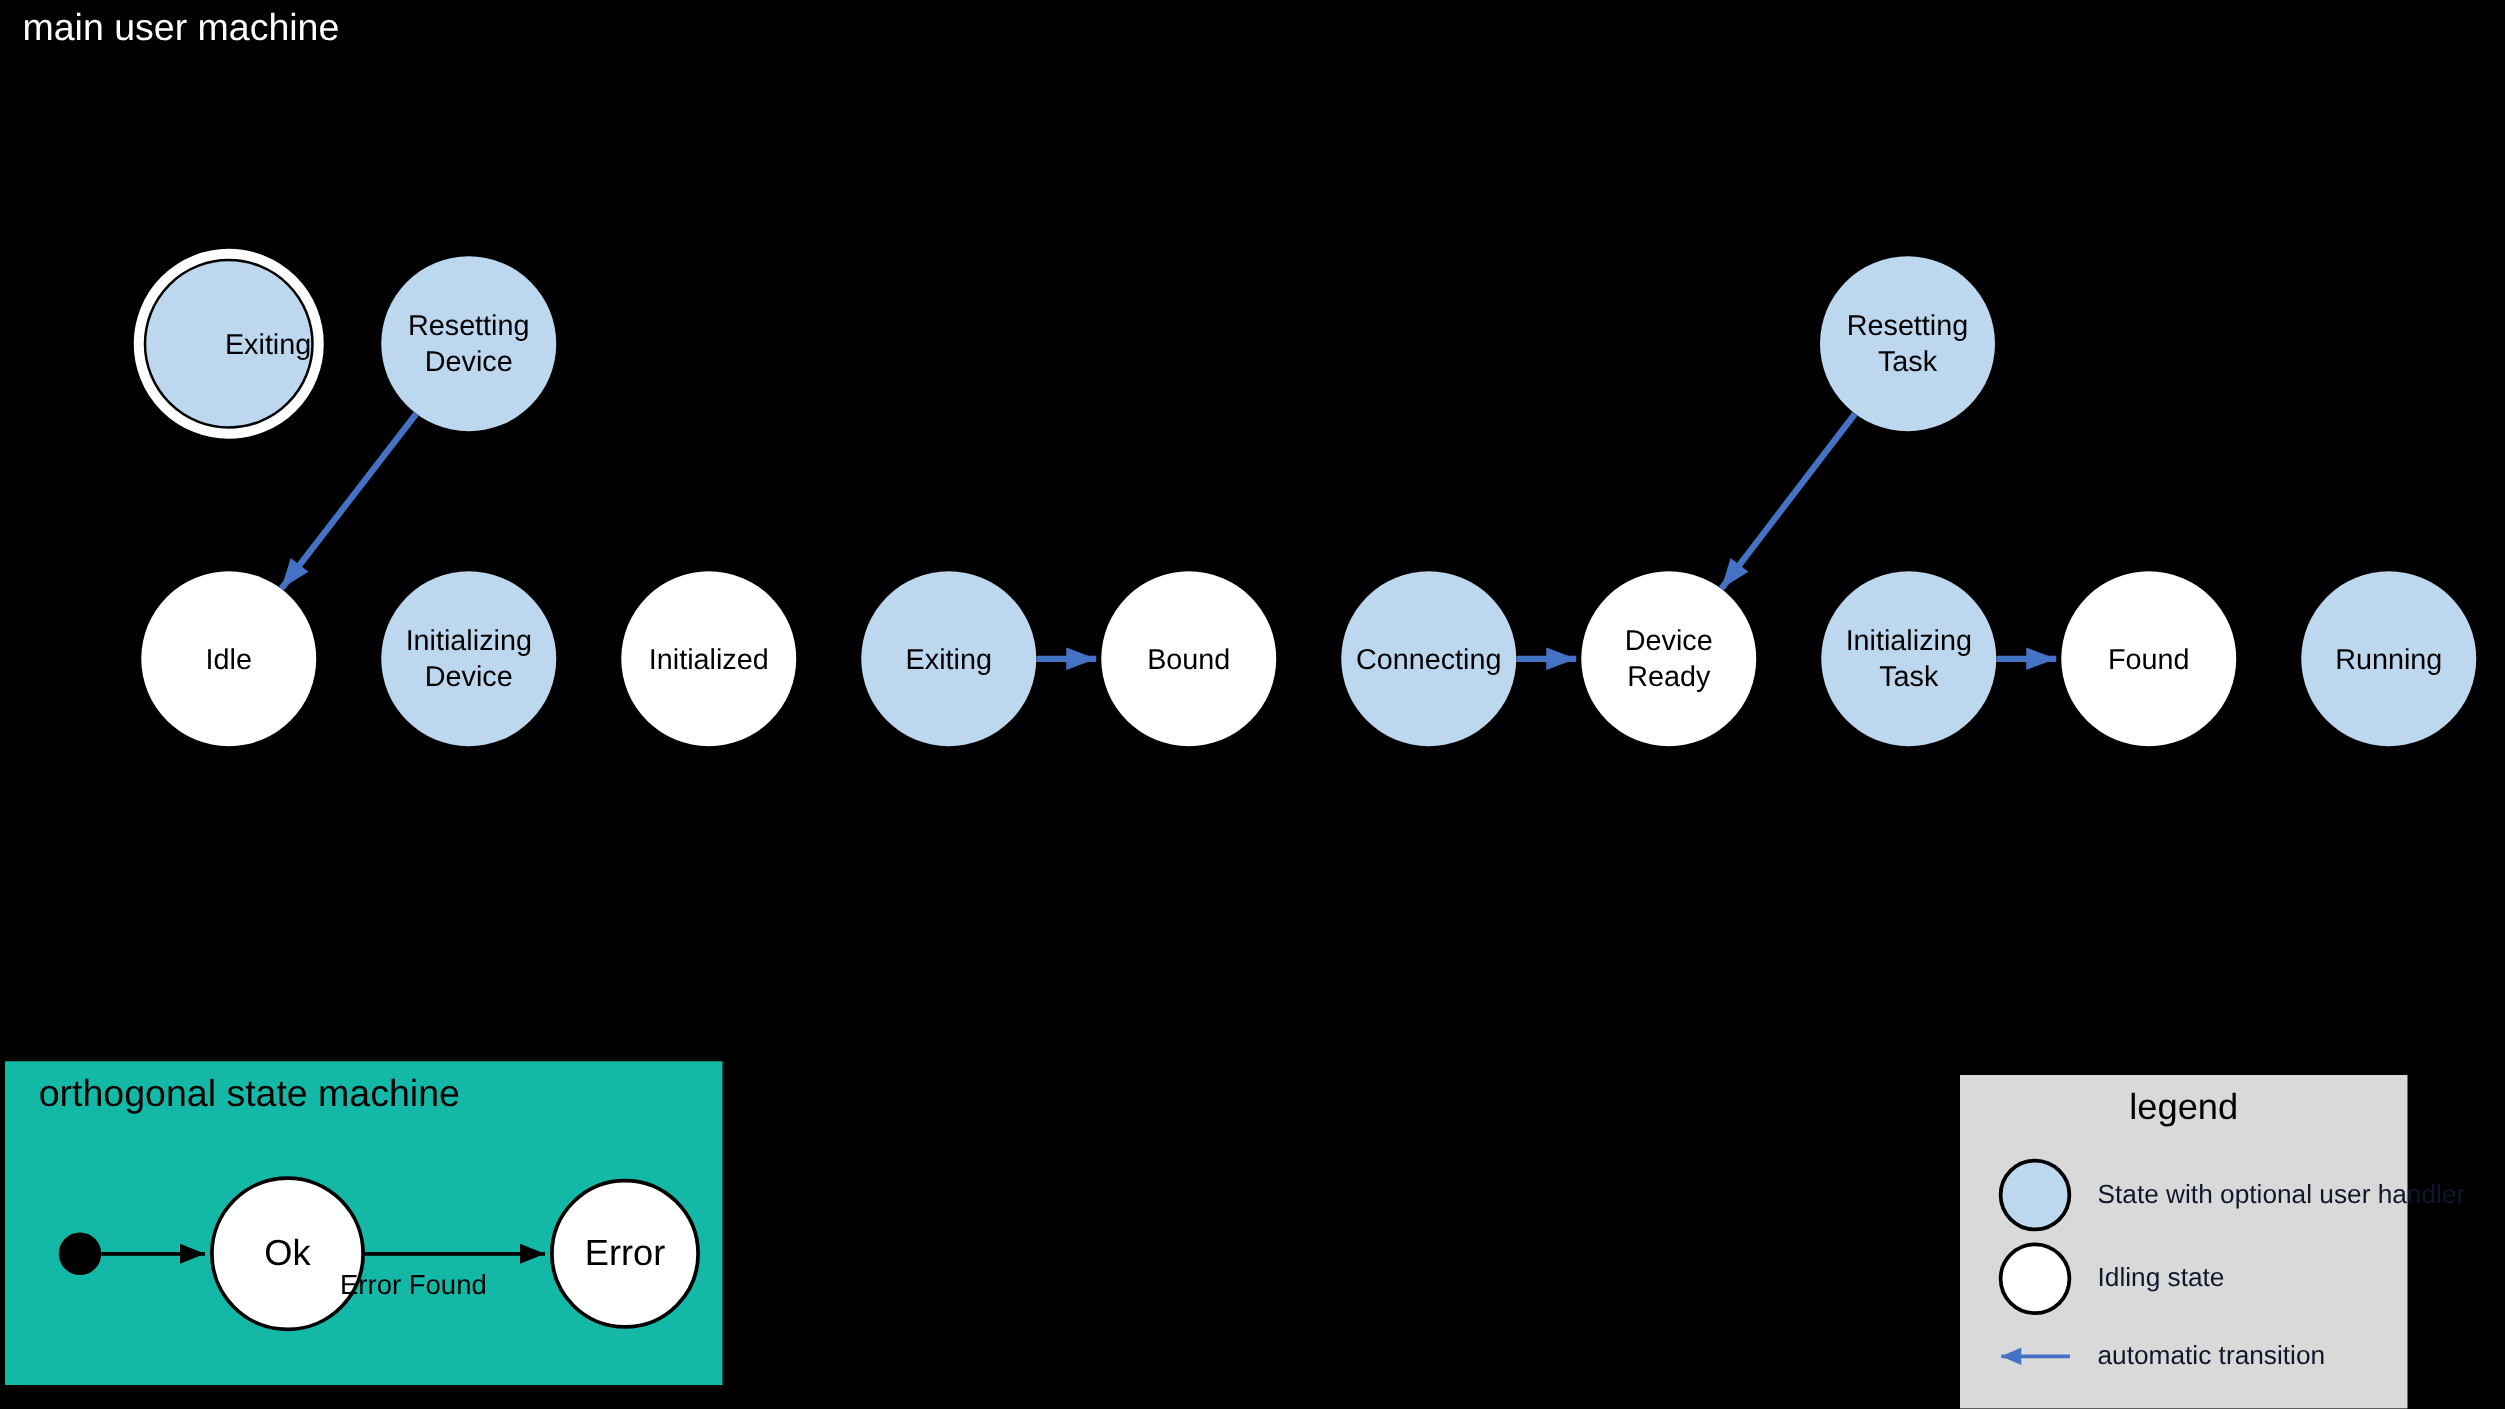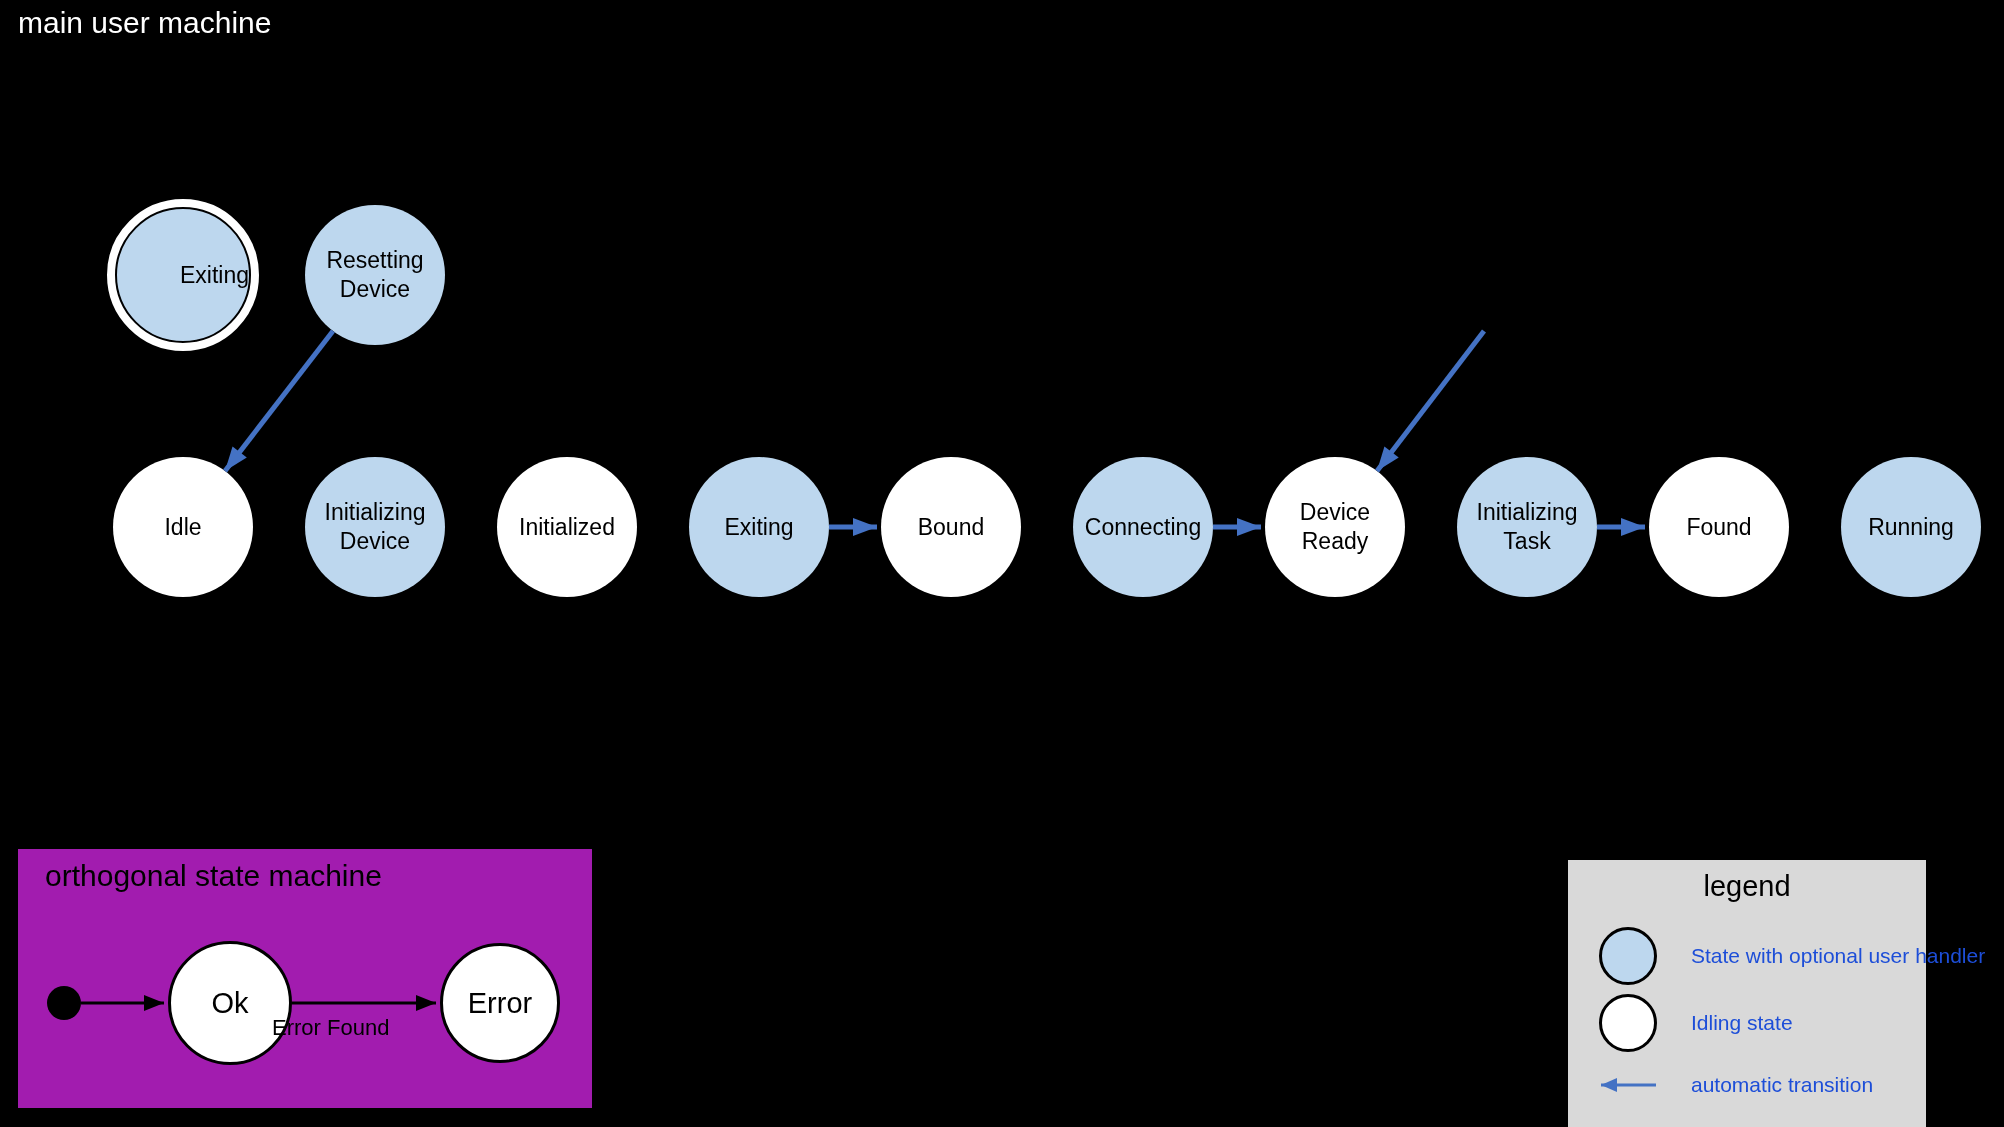--- a/index.html
+++ b/index.html
@@ -40,23 +40,23 @@
     justify-content: flex-end;
   }
   #arrow-layer {
     position: absolute; left: 0; top: 0;
     z-index: 3;
     pointer-events: none;
   }
   
   .ortho-panel {
     position: absolute;
-    left: 18px; top: 849px;
+    left: 4px; top: 849px;
     width: 574px; height: 259px;
-    background: #a21caf;
+    background: #14b8a6;
     z-index: 1;
   }
   .ortho-title {
     position: absolute;
     left: 27px; top: 10px;
     font-size: 30px;
     color: #000000;
   }
   .init-dot {
     position: absolute;
@@ -111,41 +111,44 @@
     box-sizing: border-box;
     left: 31px;
     width: 58px; height: 58px;
     border-radius: 50%;
     border: 3px solid #000000;
   }
   .legend-swatch.handler { top: 67px;  background: #bdd7ee; }
   .legend-swatch.idling  { top: 134px; background: #ffffff; }
   .legend-label {
     position: absolute;
-    left: 123px;
+    left: 110px;
     font-size: 21px;
-    color: #1d4ed8;
+    color: #0f172a;
     white-space: nowrap;
   }
   .legend-label.l1 { top: 84px; }
   .legend-label.l2 { top: 151px; }
   .legend-label.l3 { top: 213px; }
 </style>
 </head>
 <body>
 
 <div id="stage">
 
   <div class="main-title">main user machine</div>
 
   <div class="state handler final-state" style="left:115px;top:207px">
     <span>Exiting</span>
   </div>
   <div class="state handler" style="left:305px;top:205px">
     <span>Resetting Device</span>
+  </div>
+  <div class="state handler" style="left:1456px;top:205px">
+    <span>Resetting Task</span>
   </div>
 
   <div class="state idling" style="left:113px;top:457px">
     <span>Idle</span>
   </div>
   <div class="state handler" style="left:305px;top:457px">
     <span>Initializing Device</span>
   </div>
   <div class="state idling" style="left:497px;top:457px">
     <span>Initialized</span>

